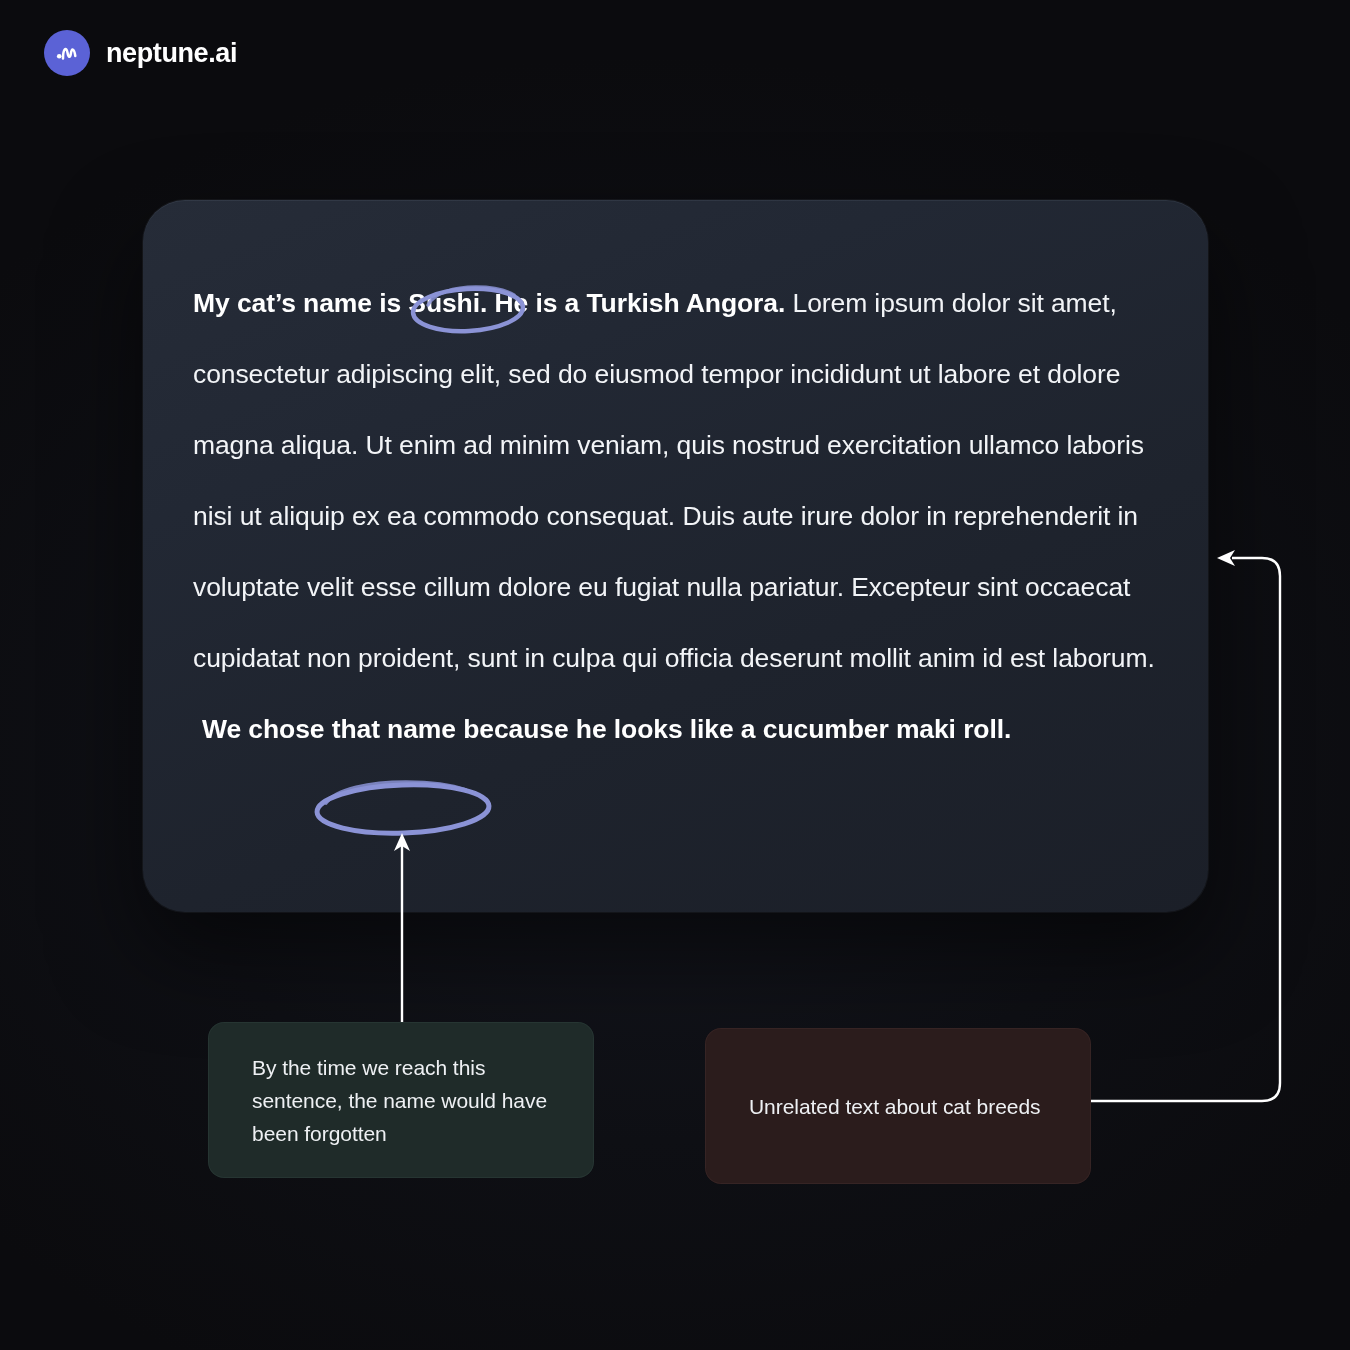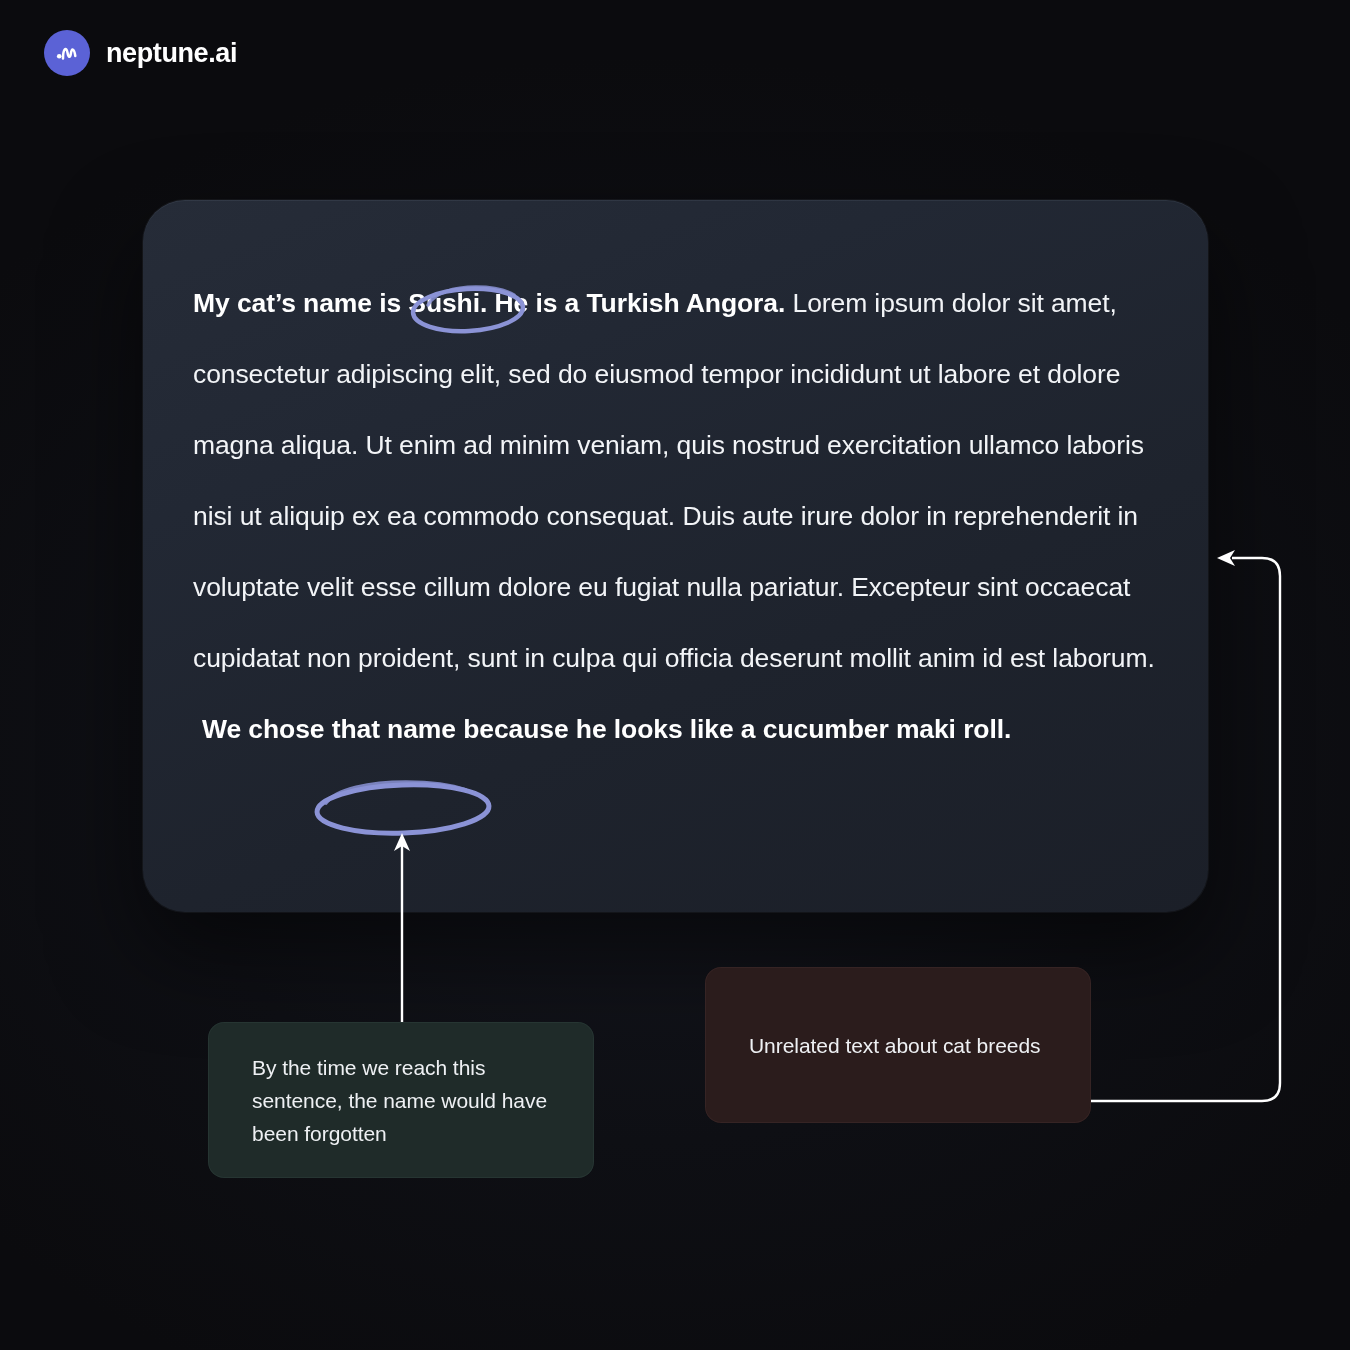--- a/index.html
+++ b/index.html
@@ -109,21 +109,21 @@
   .callout-green {
     left: 208px;
     top: 1022px;
     width: 386px;
     height: 156px;
     background: #1f2b29;
     box-shadow: inset 0 0 0 1px rgba(110,150,140,0.10);
   }
   .callout-red {
     left: 705px;
-    top: 967px;
+    top: 1028px;
     width: 386px;
     height: 156px;
     background: #2b1c1c;
     box-shadow: inset 0 0 0 1px rgba(160,110,110,0.10);
   }
 
   
   .connectors {
     position: absolute;
     left: 0; top: 0;

